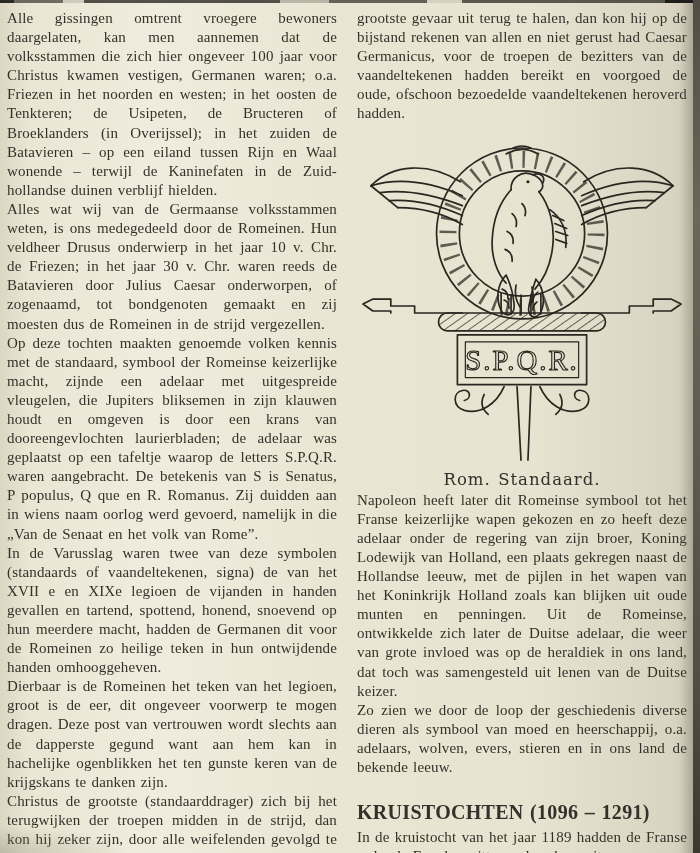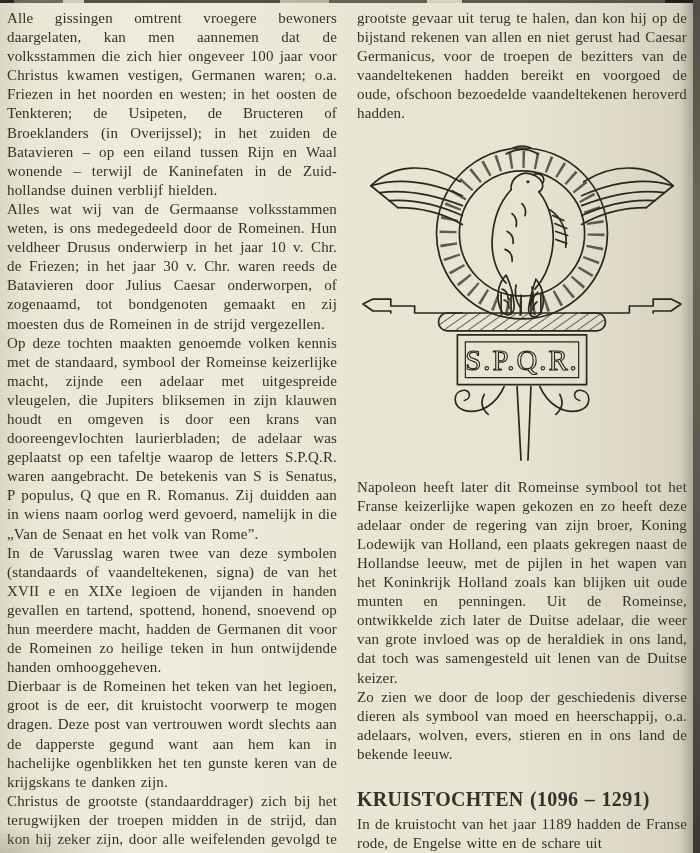--- a/index.html
+++ b/index.html
@@ -66,21 +66,21 @@
 <div class="edge-shade"></div>
 <div class="corner-shade"></div>
 
 <div class="content">
 
   <div class="col">
     <p><span>Alle gissingen omtrent vroegere bewoners daargelaten, kan men aannemen dat de volksstammen die zich hier ongeveer 100 jaar voor Christus kwamen vestigen, Germanen waren; o.a. Friezen in het noorden en westen; in het oosten de Tenkteren; de Usipeten, de Bructeren of Broeklanders (in Overijssel); in het zuiden de Batavieren – op een eiland tussen Rijn en Waal wonende – terwijl de Kaninefaten in de Zuid-hollandse duinen verblijf hielden.</span></p>
     <p><span>Alles wat wij van de Germaanse volksstammen weten, is ons medegedeeld door de Romeinen. Hun veldheer Drusus onderwierp in het jaar 10 v. Chr. de Friezen; in het jaar 30 v. Chr. waren reeds de Batavieren door Julius Caesar onderworpen, of zogenaamd, tot bondgenoten gemaakt en zij moesten dus de Romeinen in de strijd vergezellen.</span></p>
     <p><span>Op deze tochten maakten genoemde volken kennis met de </span><b>standaard,</b><span> symbool der Romeinse keizerlijke macht, zijnde een adelaar met uitgespreide vleugelen, die Jupiters bliksemen in zijn klauwen houdt en omgeven is door een krans van dooreengevlochten laurierbladen; de adelaar was geplaatst op een tafeltje waarop de letters S.P.Q.R. waren aangebracht. De betekenis van S is Senatus, P populus, Q que en R. Romanus. Zij duidden aan in wiens naam oorlog werd gevoerd, namelijk in die „Van de Senaat en het volk van Rome”.</span></p>
     <p><span>In de Varusslag waren twee van deze symbolen (standaards of vaandeltekenen, signa) de van het XVII e en XIXe legioen de vijanden in handen gevallen en tartend, spottend, honend, snoevend op hun meerdere macht, hadden de Germanen dit voor de Romeinen zo heilige teken in hun ontwijdende handen omhooggeheven.</span></p>
-    <p><span>Dierbaar is de Romeinen het teken van het legioen, groot is de eer, dit kruistocht voorwerp te mogen dragen. Deze post van vertrouwen wordt slechts aan de dapperste gegund want aan hem kan in hachelijke ogenblikken het ten gunste keren van de krijgskans te danken zijn.</span></p>
+    <p><span>Dierbaar is de Romeinen het teken van het legioen, groot is de eer, dit ongeveer voorwerp te mogen dragen. Deze post van vertrouwen wordt slechts aan de dapperste gegund want aan hem kan in hachelijke ogenblikken het ten gunste keren van de krijgskans te danken zijn.</span></p>
     <p><span>Christus de </span><b>grootste</b><span> (standaarddrager) zich bij het terugwijken der troepen midden in de strijd, dan kon hij zeker zijn, door alle weifelenden gevolgd te worden. Wierp hij de dierbare standaard met Jupiters vogel en diens bliksems te midden van de dichtste vijandendrom, om hem er zelf met het</span></p>
   </div>
 
   <div class="col">
     <p><span>grootste gevaar uit terug te halen, dan kon hij op de bijstand rekenen van allen en niet gerust had Caesar Germanicus, voor de troepen de bezitters van de vaandeltekenen hadden bereikt en voorgoed de oude, ofschoon bezoedelde vaandeltekenen heroverd hadden.</span></p>
 
     <figure class="figure">
       <svg width="330" height="332" viewBox="0 0 332 334">
         <defs>
           <pattern id="hatch" width="7" height="7" patternUnits="userSpaceOnUse" patternTransform="rotate(55)">
@@ -151,20 +151,21 @@
               <path d="M128,252 q-6,12 4,20"></path>
             </g>
           </g>
 
           <g>
             <path d="M161,244 L165,318"></path>
             <path d="M175,244 L172,318"></path>
           </g>
         </g>
       </svg>
+      <figcaption class="caption">Rom. Standaard.</figcaption>
     </figure>
 
     <p><span>Napoleon heeft later dit Romeinse symbool tot het Franse keizerlijke wapen gekozen en zo heeft deze adelaar onder de regering van zijn broer, Koning Lodewijk van Holland, een plaats gekregen naast de Hollandse leeuw, met de pijlen in het wapen van het Koninkrijk Holland zoals kan blijken uit oude munten en penningen. Uit de Romeinse, ontwikkelde zich later de Duitse adelaar, die weer van grote invloed was op de heraldiek in ons land, dat toch was samengesteld uit lenen van de Duitse keizer.</span></p>
     <p><span>Zo zien we door de loop der geschiedenis diverse dieren als symbool van moed en heerschappij, o.a. adelaars, wolven, evers, stieren en in ons land de bekende leeuw.</span></p>
     <h2 class="heading">KRUISTOCHTEN (1096 – 1291)</h2>
     <p><span>In de kruistocht van het jaar 1189 hadden de Franse rode, de Engelse witte en de schare uit</span></p>
   </div>
 
 </div>
 

